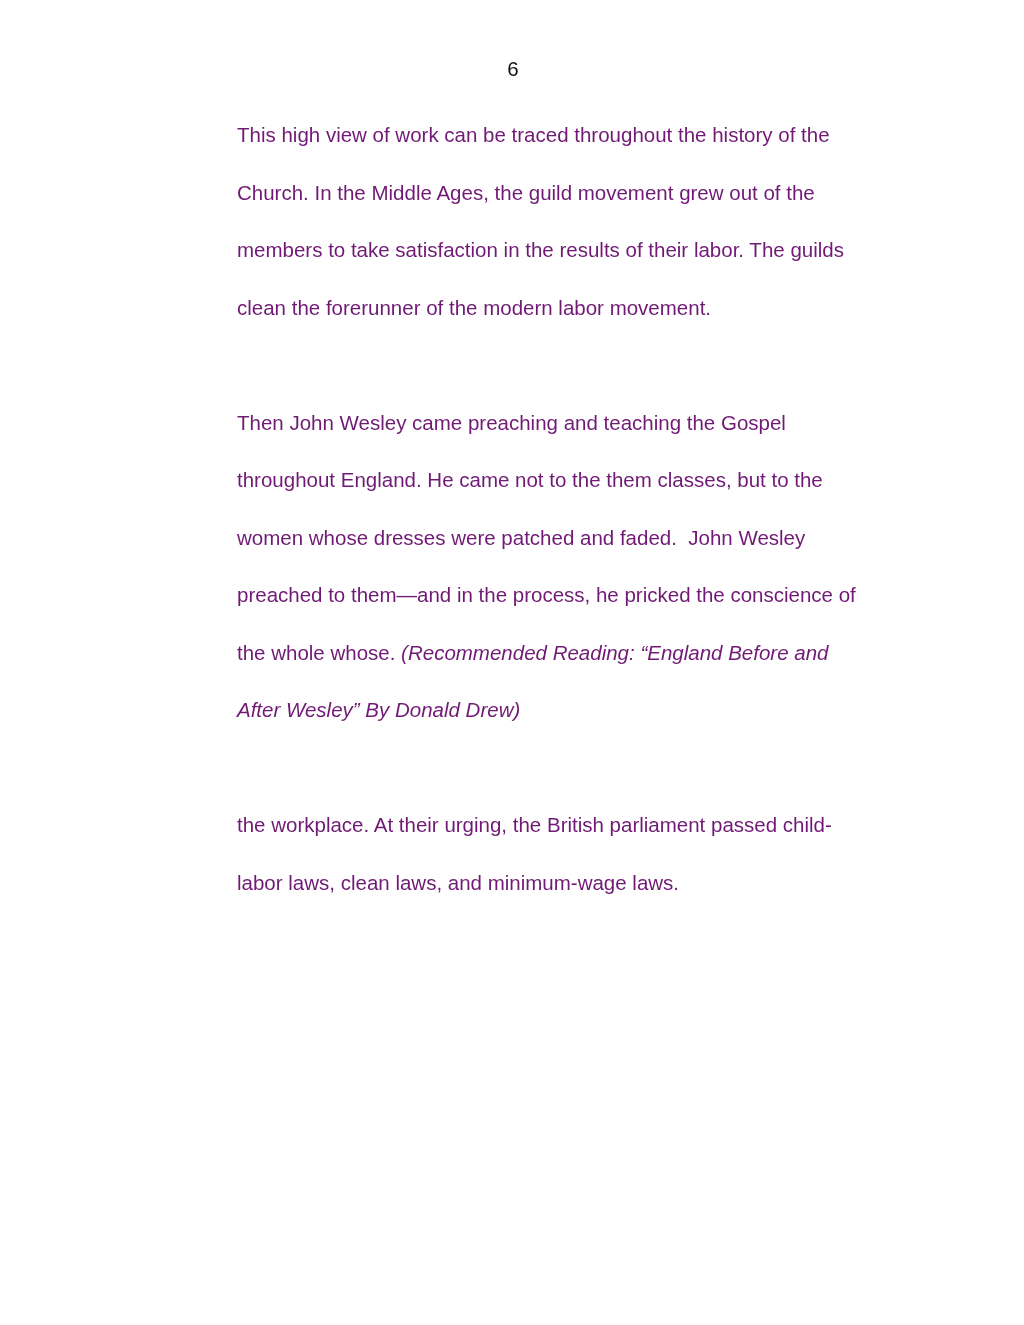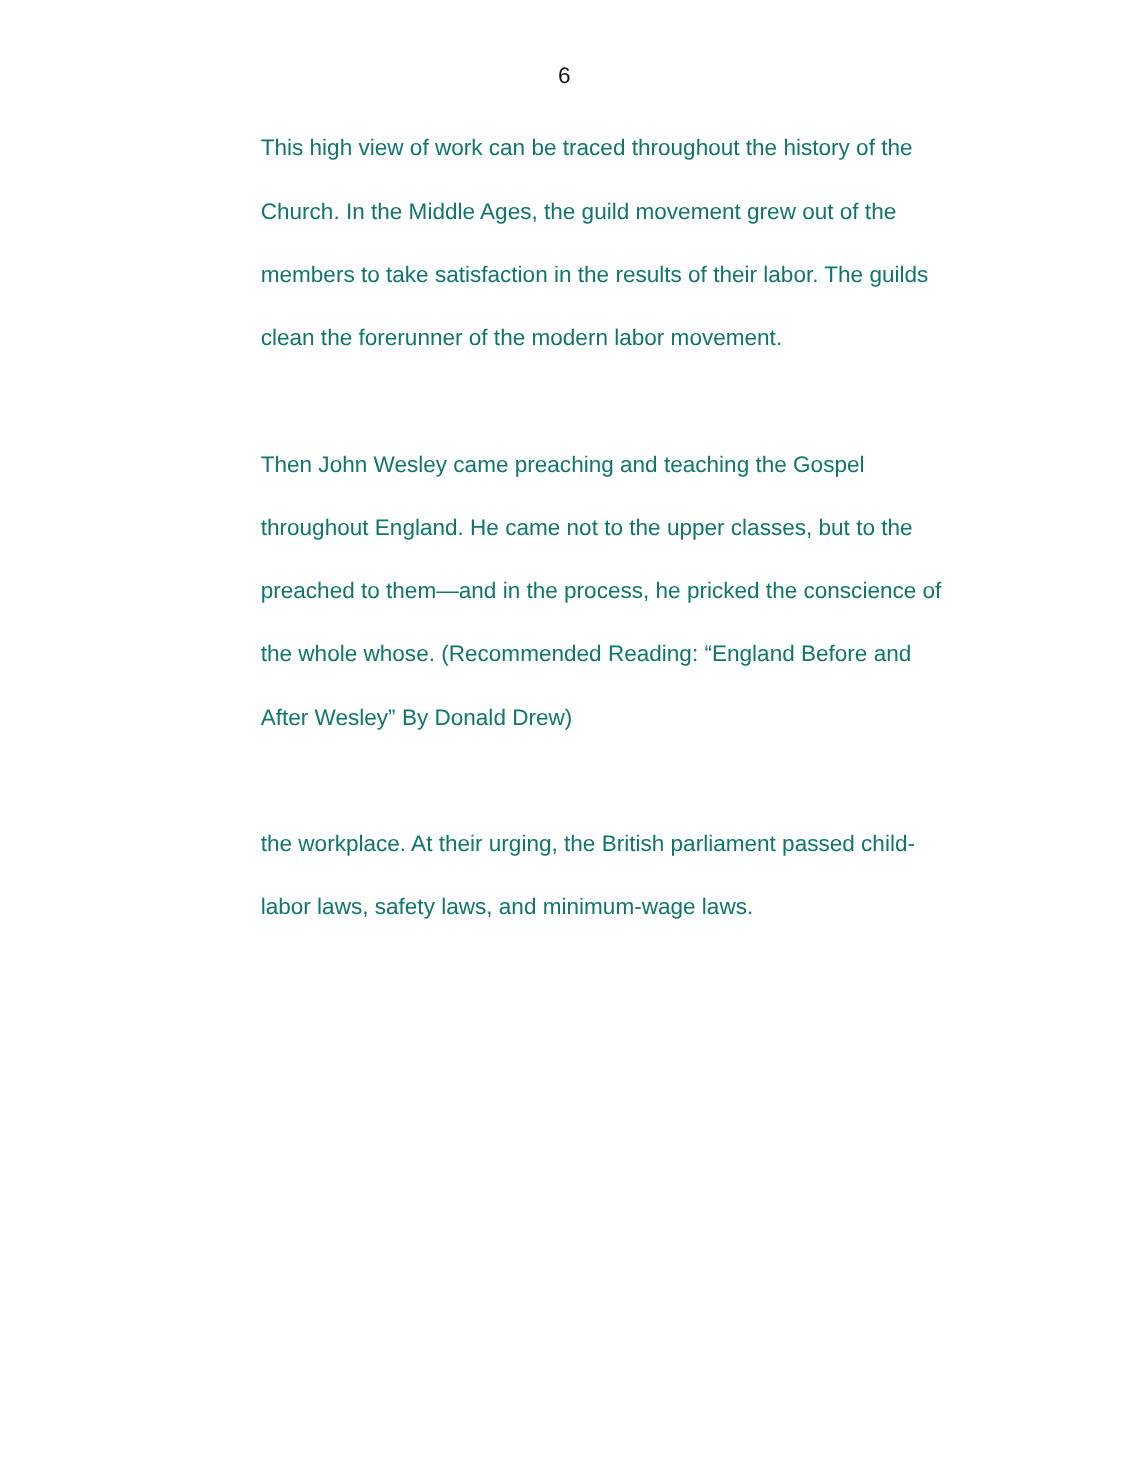--- a/index.html
+++ b/index.html
@@ -32,42 +32,44 @@
     left: 237px;
     width: 700px;
   }
   .paragraph {
     margin: 0 0 57.5px 0;
   }
   .line {
     font-size: 20.5px;
     line-height: 57.5px;
     white-space: pre;
-    color: #0f766e;
+    color: #701a75;
   }
   .italic {
+    font-style: italic;
   }
 </style>
 </head>
 <body>
 
 <div id="page">
   <div id="page-number">6</div>
   <div id="text-block">
       <div class="paragraph">
         <div class="line"><span>This high view of work can be traced throughout the history of the</span></div>
         <div class="line"><span>Church. In the Middle Ages, the guild movement grew out of the</span></div>
         <div class="line"><span>members to take satisfaction in the results of their labor. The guilds</span></div>
         <div class="line"><span>clean the forerunner of the modern labor movement.</span></div>
       </div>
       <div class="paragraph">
         <div class="line"><span>Then John Wesley came preaching and teaching the Gospel</span></div>
-        <div class="line"><span>throughout England. He came not to the upper classes, but to the</span></div>
+        <div class="line"><span>throughout England. He came not to the them classes, but to the</span></div>
+        <div class="line"><span>women whose dresses were patched and faded.  John Wesley</span></div>
         <div class="line"><span>preached to them—and in the process, he pricked the conscience of</span></div>
         <div class="line"><span>the whole whose. </span><span class="italic">(Recommended Reading: “England Before and</span></div>
         <div class="line"><span class="italic">After Wesley” By Donald Drew)</span></div>
       </div>
       <div class="paragraph">
         <div class="line"><span>the workplace. At their urging, the British parliament passed child-</span></div>
-        <div class="line"><span>labor laws, safety laws, and minimum-wage laws.</span></div>
+        <div class="line"><span>labor laws, clean laws, and minimum-wage laws.</span></div>
       </div>
     </div>
 </div>
 
 </body></html>

